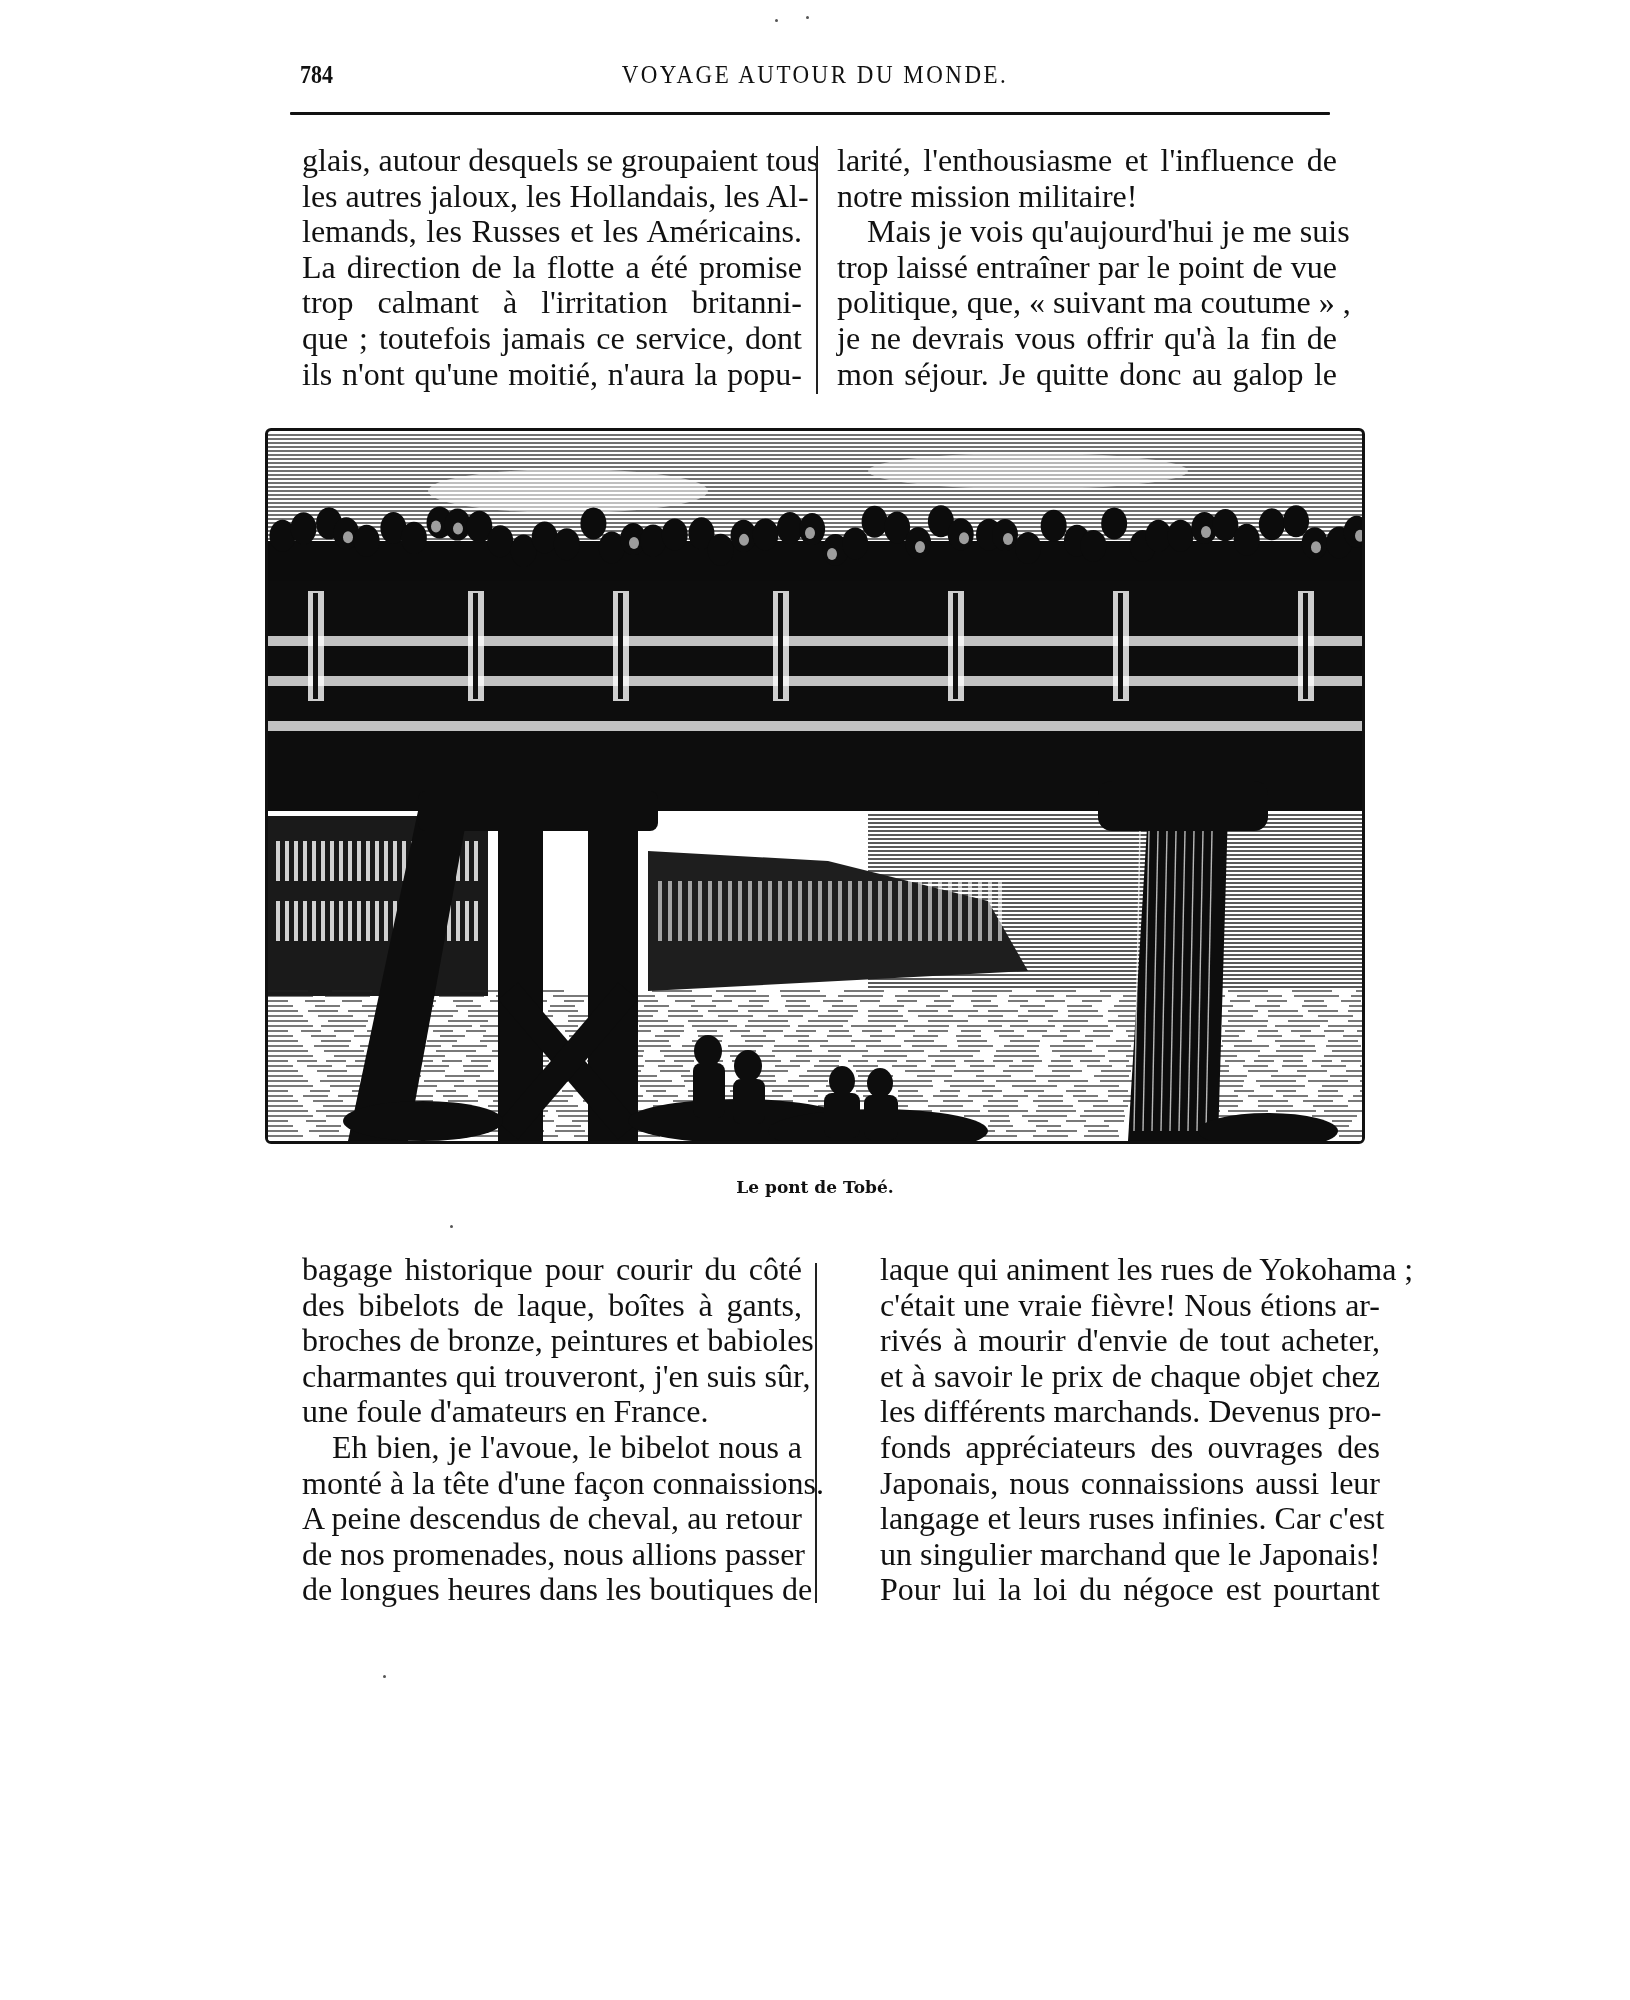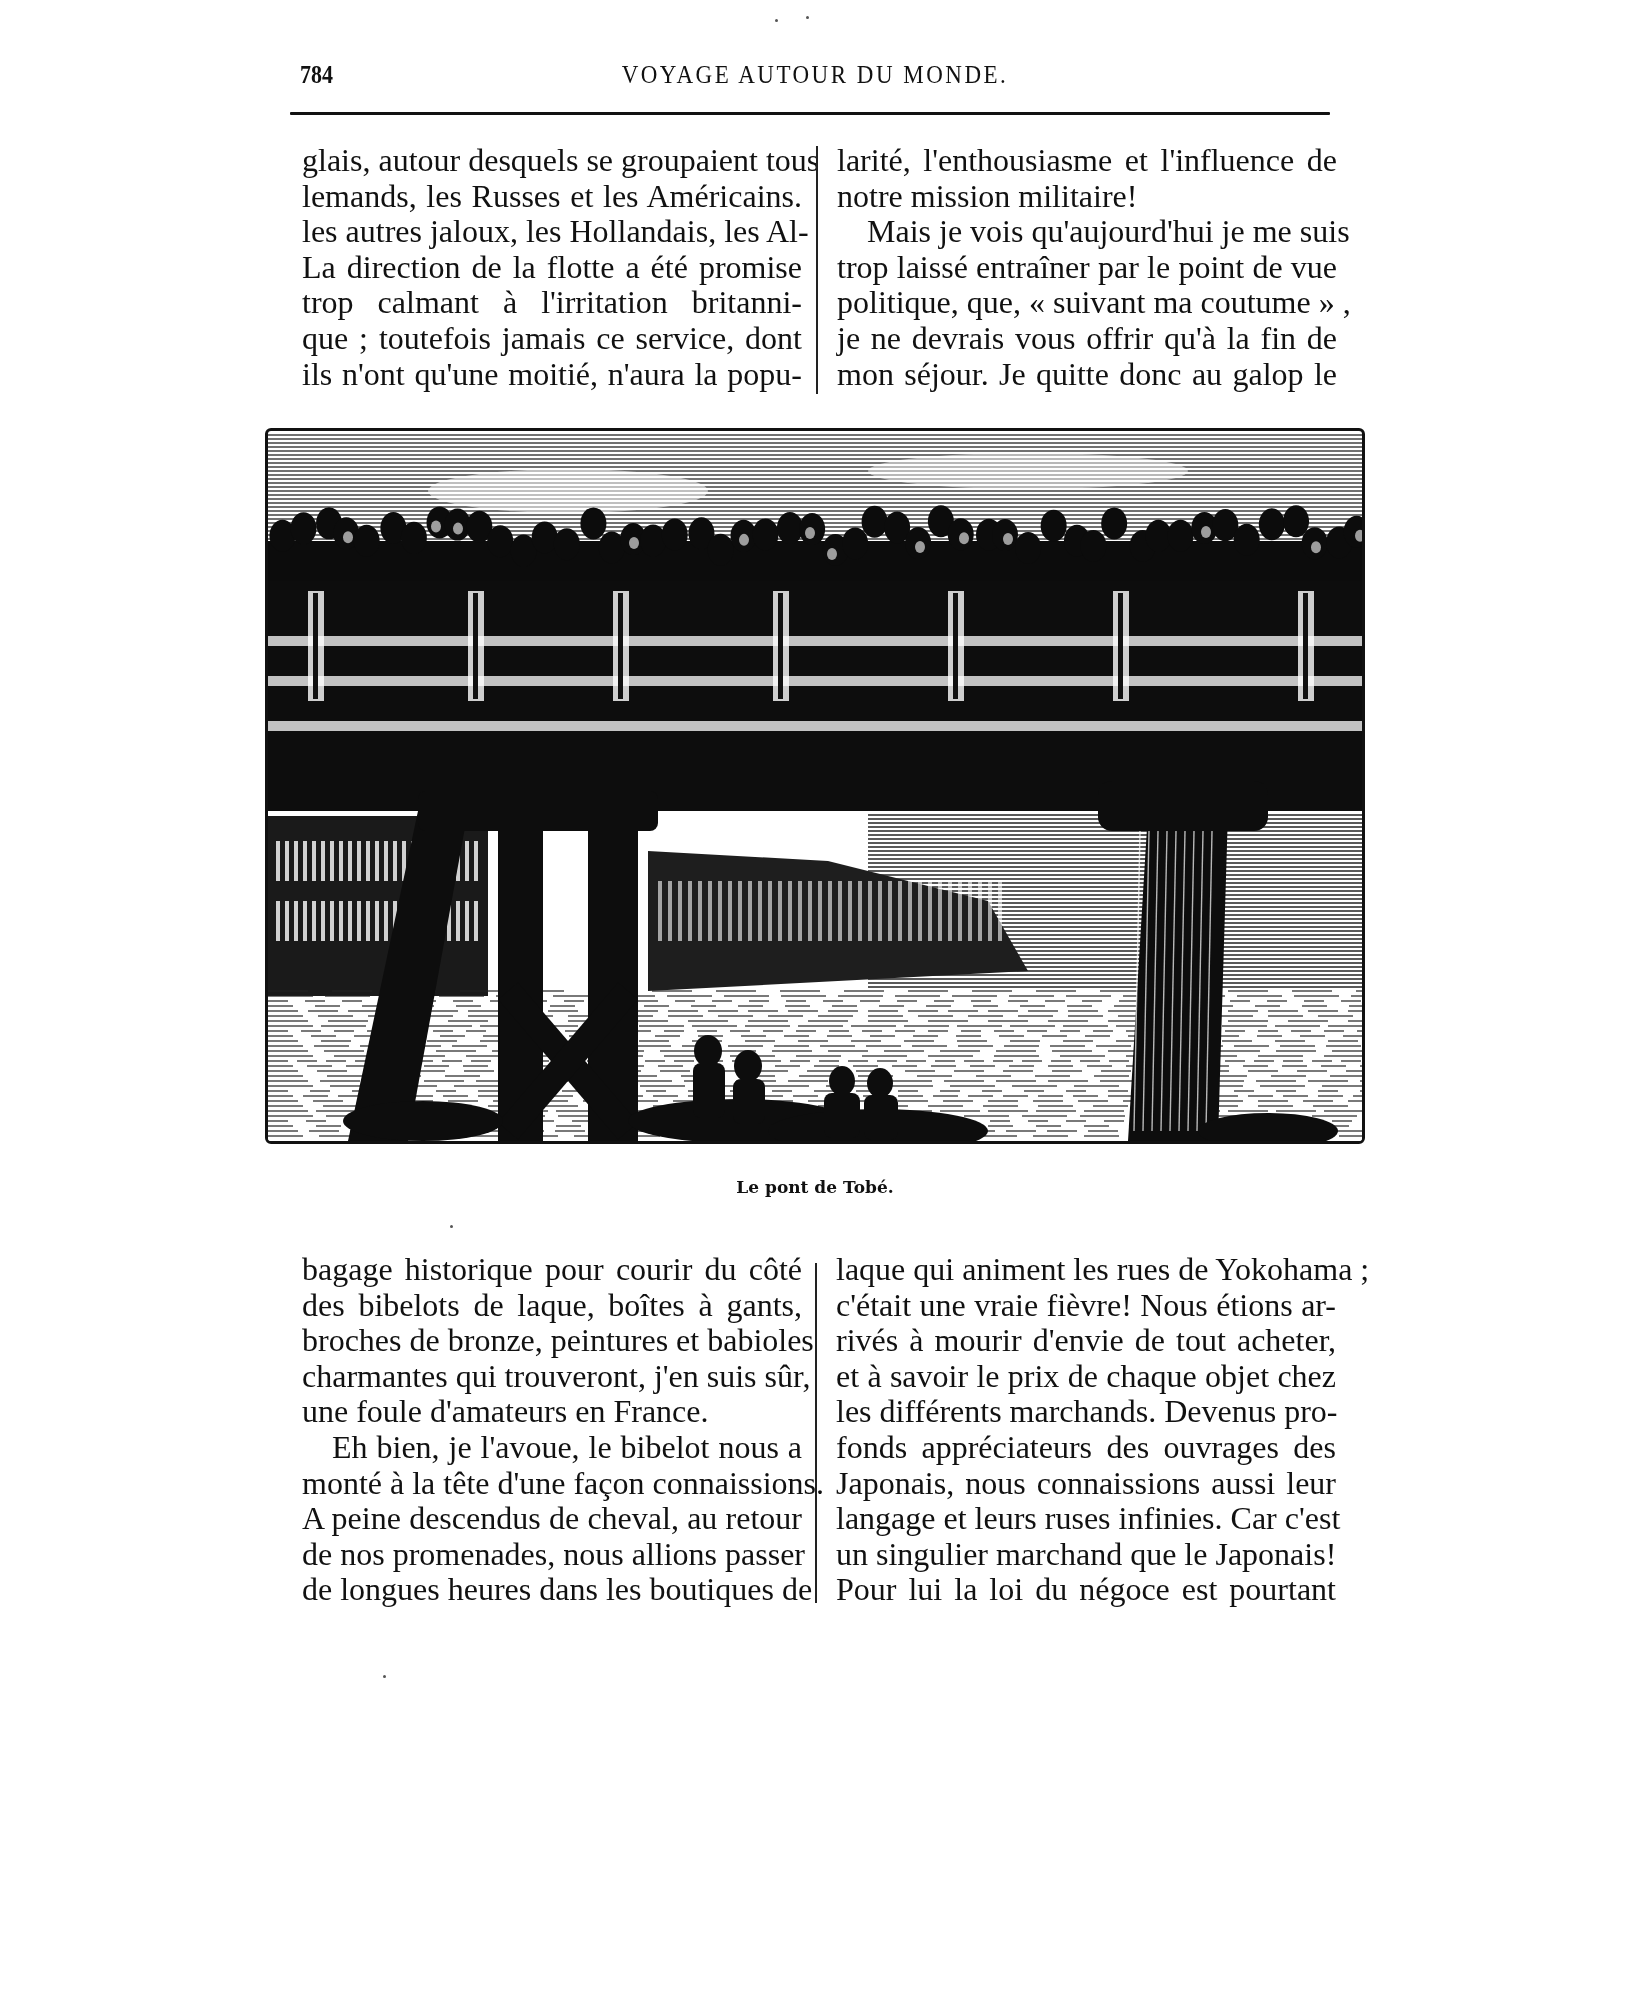--- a/index.html
+++ b/index.html
@@ -30,21 +30,21 @@
       position: absolute; width: 500px;
       font-family: "Liberation Serif", serif; font-size: 32px; line-height: 35.6px;
       text-align: justify; text-align-last: justify;
     }
     .column .line { display: block; white-space: nowrap; text-align-last: justify; height: 35.6px; }
     .column .line.last { text-align-last: left; }
     .column .line.indent { padding-left: 30px; }
     .col-left-top { left: 302px; top: 143px; }
     .col-right-top { left: 837px; top: 143px; font-family: Liberation Serif, serif; }
     .col-left-bot { left: 302px; top: 1252px; }
-    .col-right-bot { left: 836px; top: 1252px; }
+    .col-right-bot { left: 880px; top: 1252px; }
     .col-rule { position: absolute; width: 2px; background: #222; }
     .rule-top { left: 816px; top: 146px; height: 248px; }
     .rule-bot { left: 815px; top: 1263px; height: 340px; }
 
     .figure {
       position: absolute; left: 265px; top: 428px; width: 1100px; height: 716px;
       border: 3px solid #111; border-radius: 6px; box-sizing: border-box;
       overflow: hidden; background: #fff;
     }
     .figure svg { display: block; }
@@ -62,22 +62,22 @@
 <span class="speck" style="left:383px;top:1675px;"></span>
 
 <div class="running-head">
   <span class="folio">784</span>
   <div class="head-title">VOYAGE AUTOUR DU MONDE.</div>
 </div>
 <div class="head-rule"></div>
 
 <div class="column col-left-top">
     <span class="line">glais, autour desquels se groupaient tous</span>
+    <span class="line">les autres jaloux, les Hollandais, les Al-</span>
     <span class="line">lemands, les Russes et les Américains.</span>
-    <span class="line">les autres jaloux, les Hollandais, les Al-</span>
     <span class="line">La direction de la flotte a été promise</span>
     <span class="line">trop calmant à l'irritation britanni-</span>
     <span class="line">que ; toutefois jamais ce service, dont</span>
     <span class="line">ils n'ont qu'une moitié, n'aura la popu-</span>
   </div>
 <div class="col-rule rule-top"></div>
 <div class="column col-right-top">
     <span class="line">larité, l'enthousiasme et l'influence de</span>
     <span class="line last">notre mission militaire!</span>
     <span class="line indent">Mais je vois qu'aujourd'hui je me suis</span>

